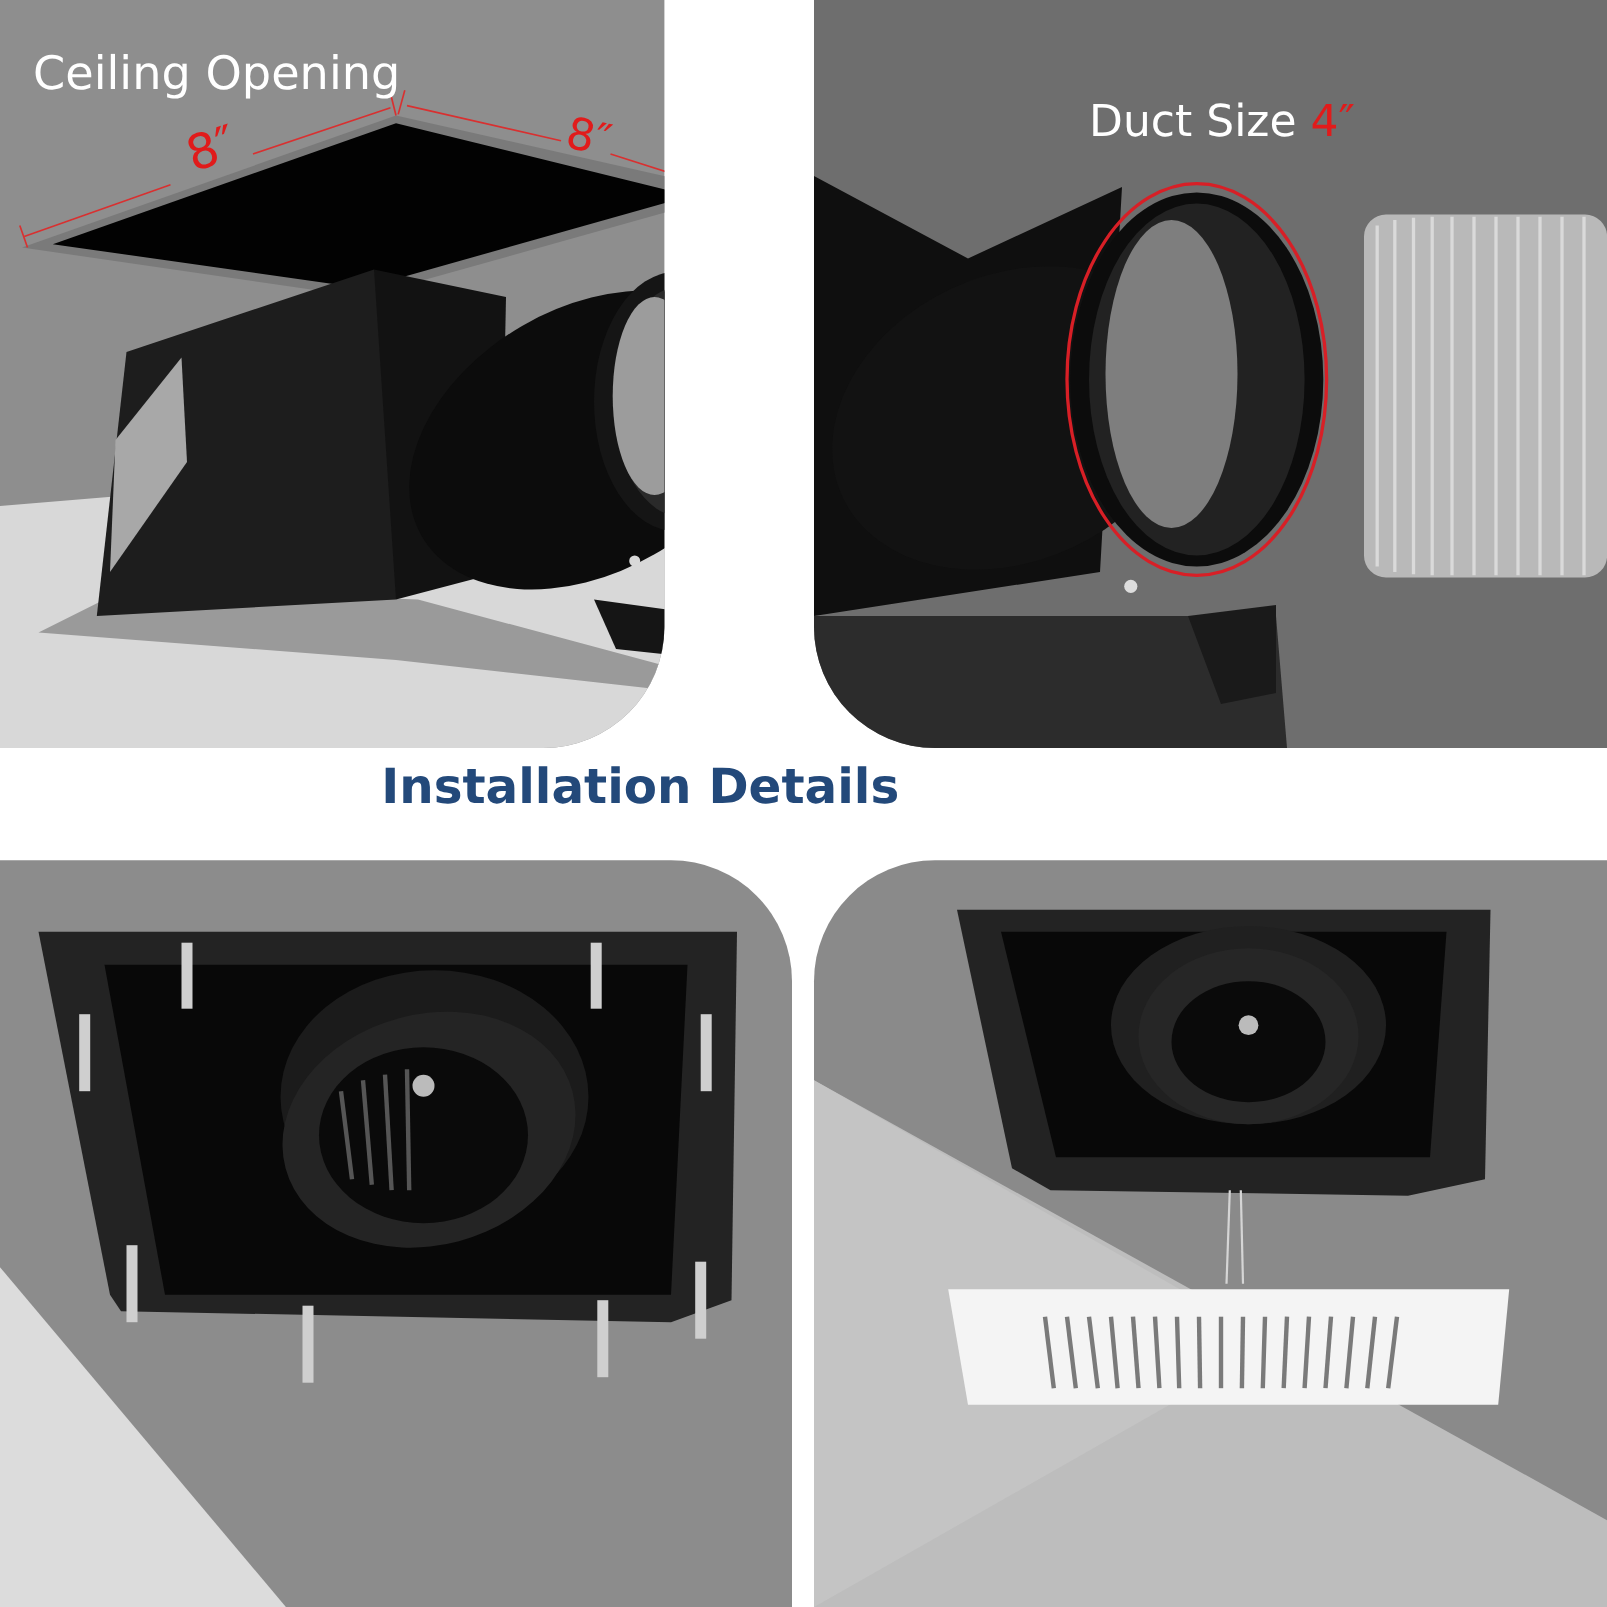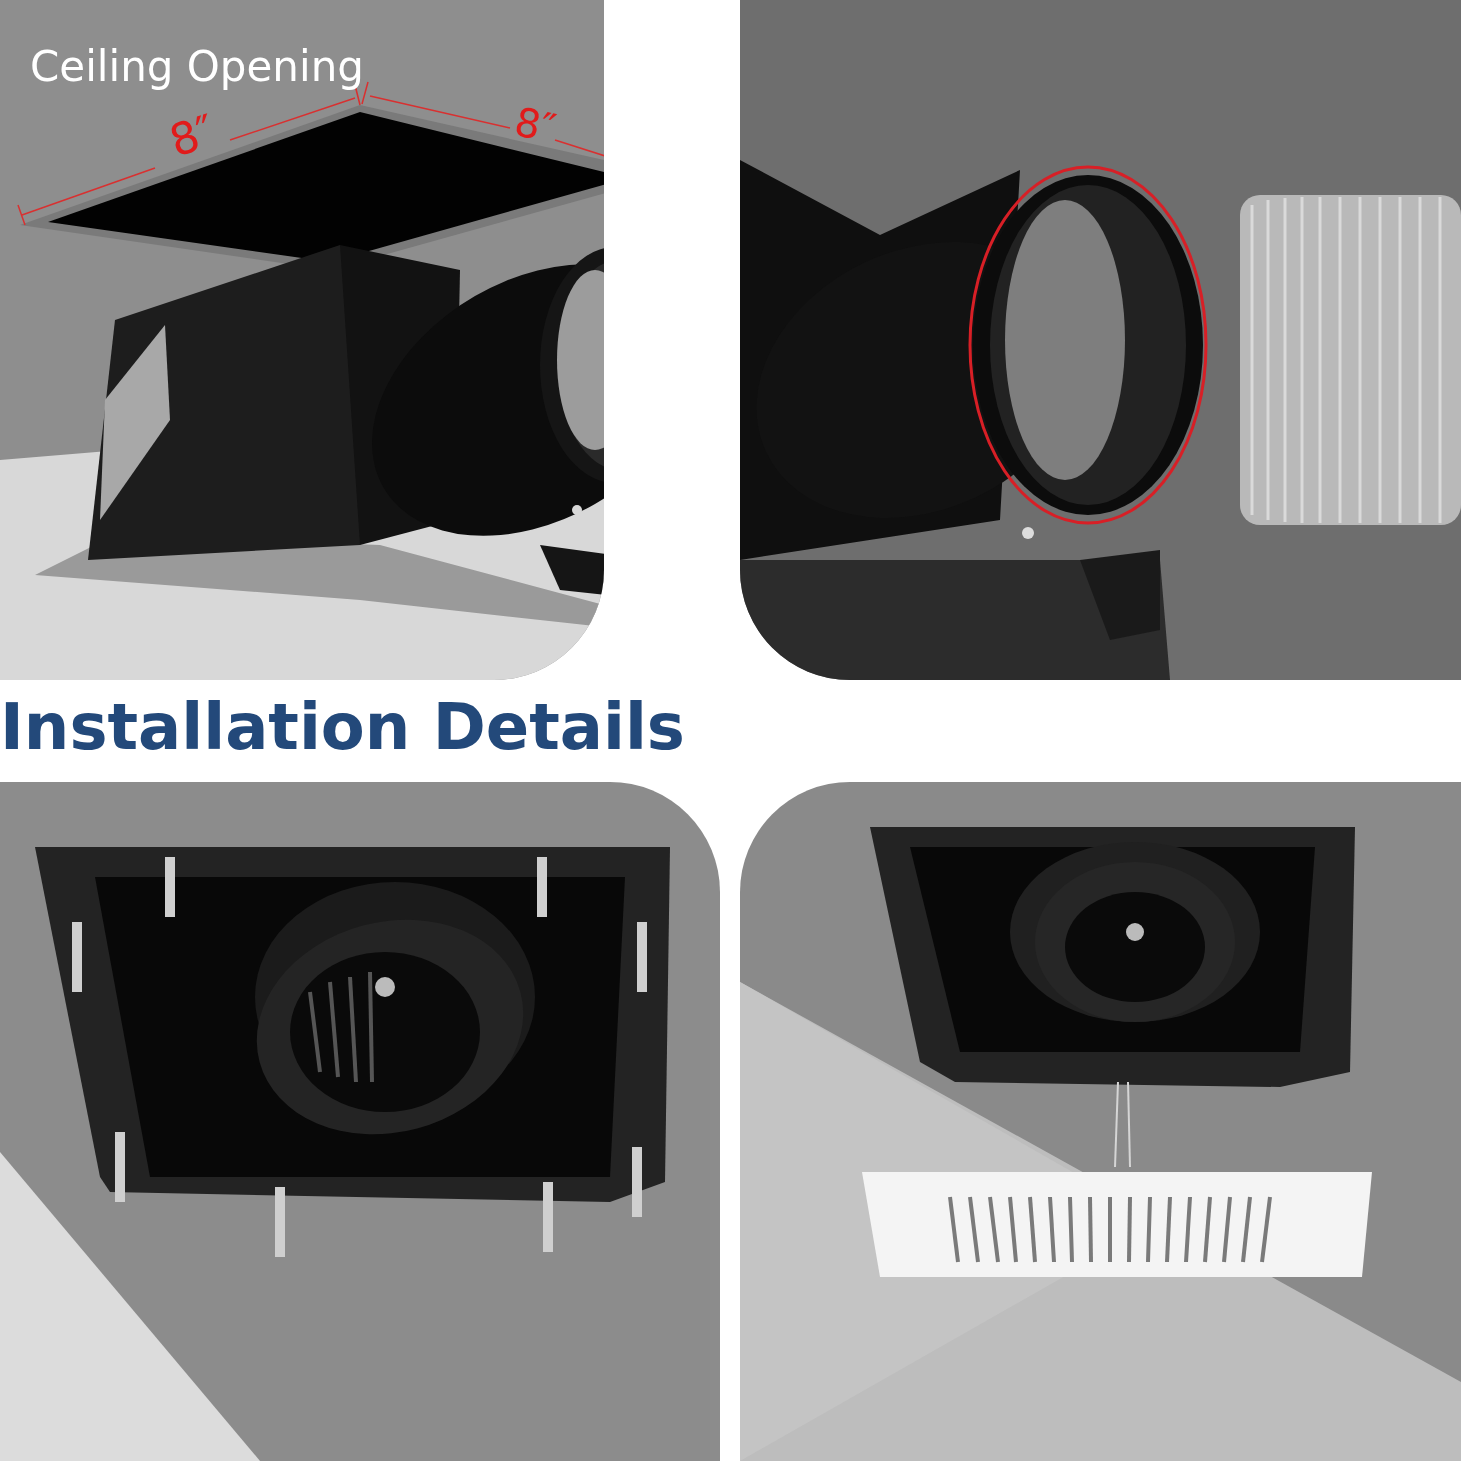--- a/index.html
+++ b/index.html
@@ -2,21 +2,21 @@
 <html><head>
 <meta charset="utf-8">
 <style>
   html,body{margin:0;padding:0;background:#ffffff;}
   body{width:1461px;height:1461px;position:relative;overflow:hidden;font-family:"DejaVu Sans","Liberation Sans",sans-serif;}
   .panel{position:absolute;overflow:hidden;}
   .p1{left:0;top:0;width:604px;height:680px;background:#8e8e8e;border-bottom-right-radius:110px;}
   .p2{left:740px;top:0;width:721px;height:680px;background:#6e6e6e;border-bottom-left-radius:110px;}
   .p3{left:0;top:782px;width:720px;height:679px;background:#8c8c8c;border-top-right-radius:110px;}
   .p4{left:740px;top:782px;width:721px;height:679px;background:#8a8a8a;border-top-left-radius:110px;}
-  .title{position:absolute;left:0;top:690px;width:1164px;text-align:left;font-family:"DejaVu Sans",sans-serif;font-weight:bold;font-size:64px;color:#23497a;letter-spacing:0px;}
+  .title{position:absolute;left:0;top:690px;width:1164px;text-align:center;font-family:"DejaVu Sans",sans-serif;font-weight:bold;font-size:44px;color:#23497a;letter-spacing:0px;}
   .lbl{position:absolute;color:#ffffff;font-family:"DejaVu Sans",sans-serif;}
   .red{color:#e11b1b;}
   svg{position:absolute;left:0;top:0;}
 </style>
 </head>
 <body>
 
 <div class="panel p1">
   <svg width="720" height="680">
     <polygon points="0,460 720,400 720,680 0,680" fill="#d8d8d8"></polygon>
@@ -67,20 +67,24 @@
         <line x1="562" y1="197" x2="562" y2="523"></line>
         <line x1="580" y1="197" x2="580" y2="523"></line>
         <line x1="600" y1="197" x2="600" y2="523"></line>
         <line x1="620" y1="197" x2="620" y2="523"></line>
         <line x1="640" y1="197" x2="640" y2="523"></line>
         <line x1="660" y1="197" x2="660" y2="523"></line>
         <line x1="680" y1="197" x2="680" y2="523"></line>
         <line x1="700" y1="197" x2="700" y2="523"></line>
     </g>
   </svg>
+  <div class="lbl" style="left:250px;top:88px;font-size:40px;">
+    <span>Duct Size</span>
+    <span class="red">4″</span>
+  </div>
 </div>
 
 <div class="title">Installation Details</div>
 
 <div class="panel p3">
   <svg width="720" height="679">
     <polygon points="0,370 260,679 0,679" fill="#dcdcdc"></polygon>
     <polygon points="35,65 670,65 665,400 610,420 110,410 100,395" fill="#232323"></polygon>
     <polygon points="95,95 625,95 610,395 150,395" fill="#080808"></polygon>
     <ellipse cx="395" cy="215" rx="140" ry="115" fill="#1b1b1b"></ellipse>

